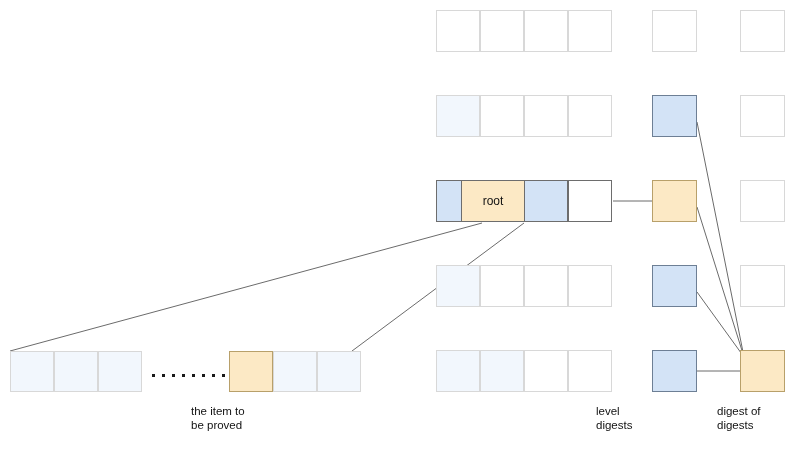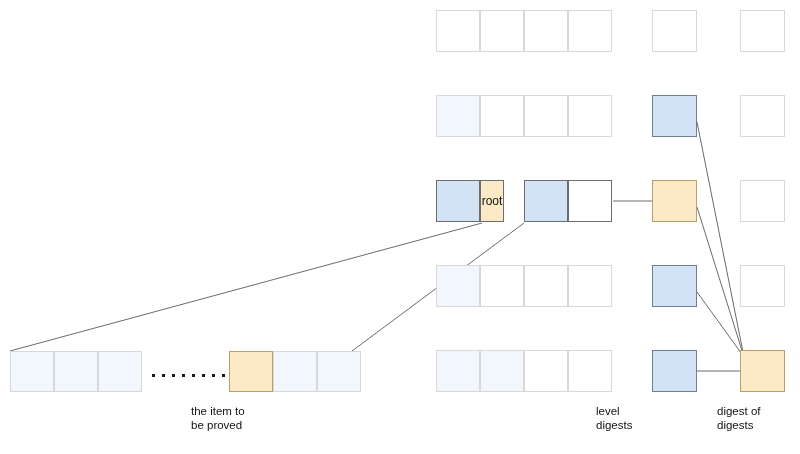--- a/index.html
+++ b/index.html
@@ -112,21 +112,21 @@
   <div class="cell fill-white" style="left:524px;top:95px;width:44px;height:42px;">
     <span class="cell-label"></span>
   </div>
   <div class="cell fill-white" style="left:568px;top:95px;width:44px;height:42px;">
     <span class="cell-label"></span>
   </div>
 
   <div class="cell strong fill-blue" style="left:436px;top:180px;width:44px;height:42px;">
     <span class="cell-label"></span>
   </div>
-  <div class="cell strong fill-tan" style="left:480px;top:180px;width:24px;height:42px;padding-left:12px;">
+  <div class="cell strong fill-tan" style="left:461px;top:180px;width:64px;height:42px;padding-left:12px;">
     <span class="cell-label">root</span>
   </div>
   <div class="cell strong fill-blue" style="left:524px;top:180px;width:44px;height:42px;">
     <span class="cell-label"></span>
   </div>
   <div class="cell strong fill-white" style="left:568px;top:180px;width:44px;height:42px;">
     <span class="cell-label"></span>
   </div>
 
   <div class="cell fill-paleblue" style="left:436px;top:265px;width:44px;height:42px;">

